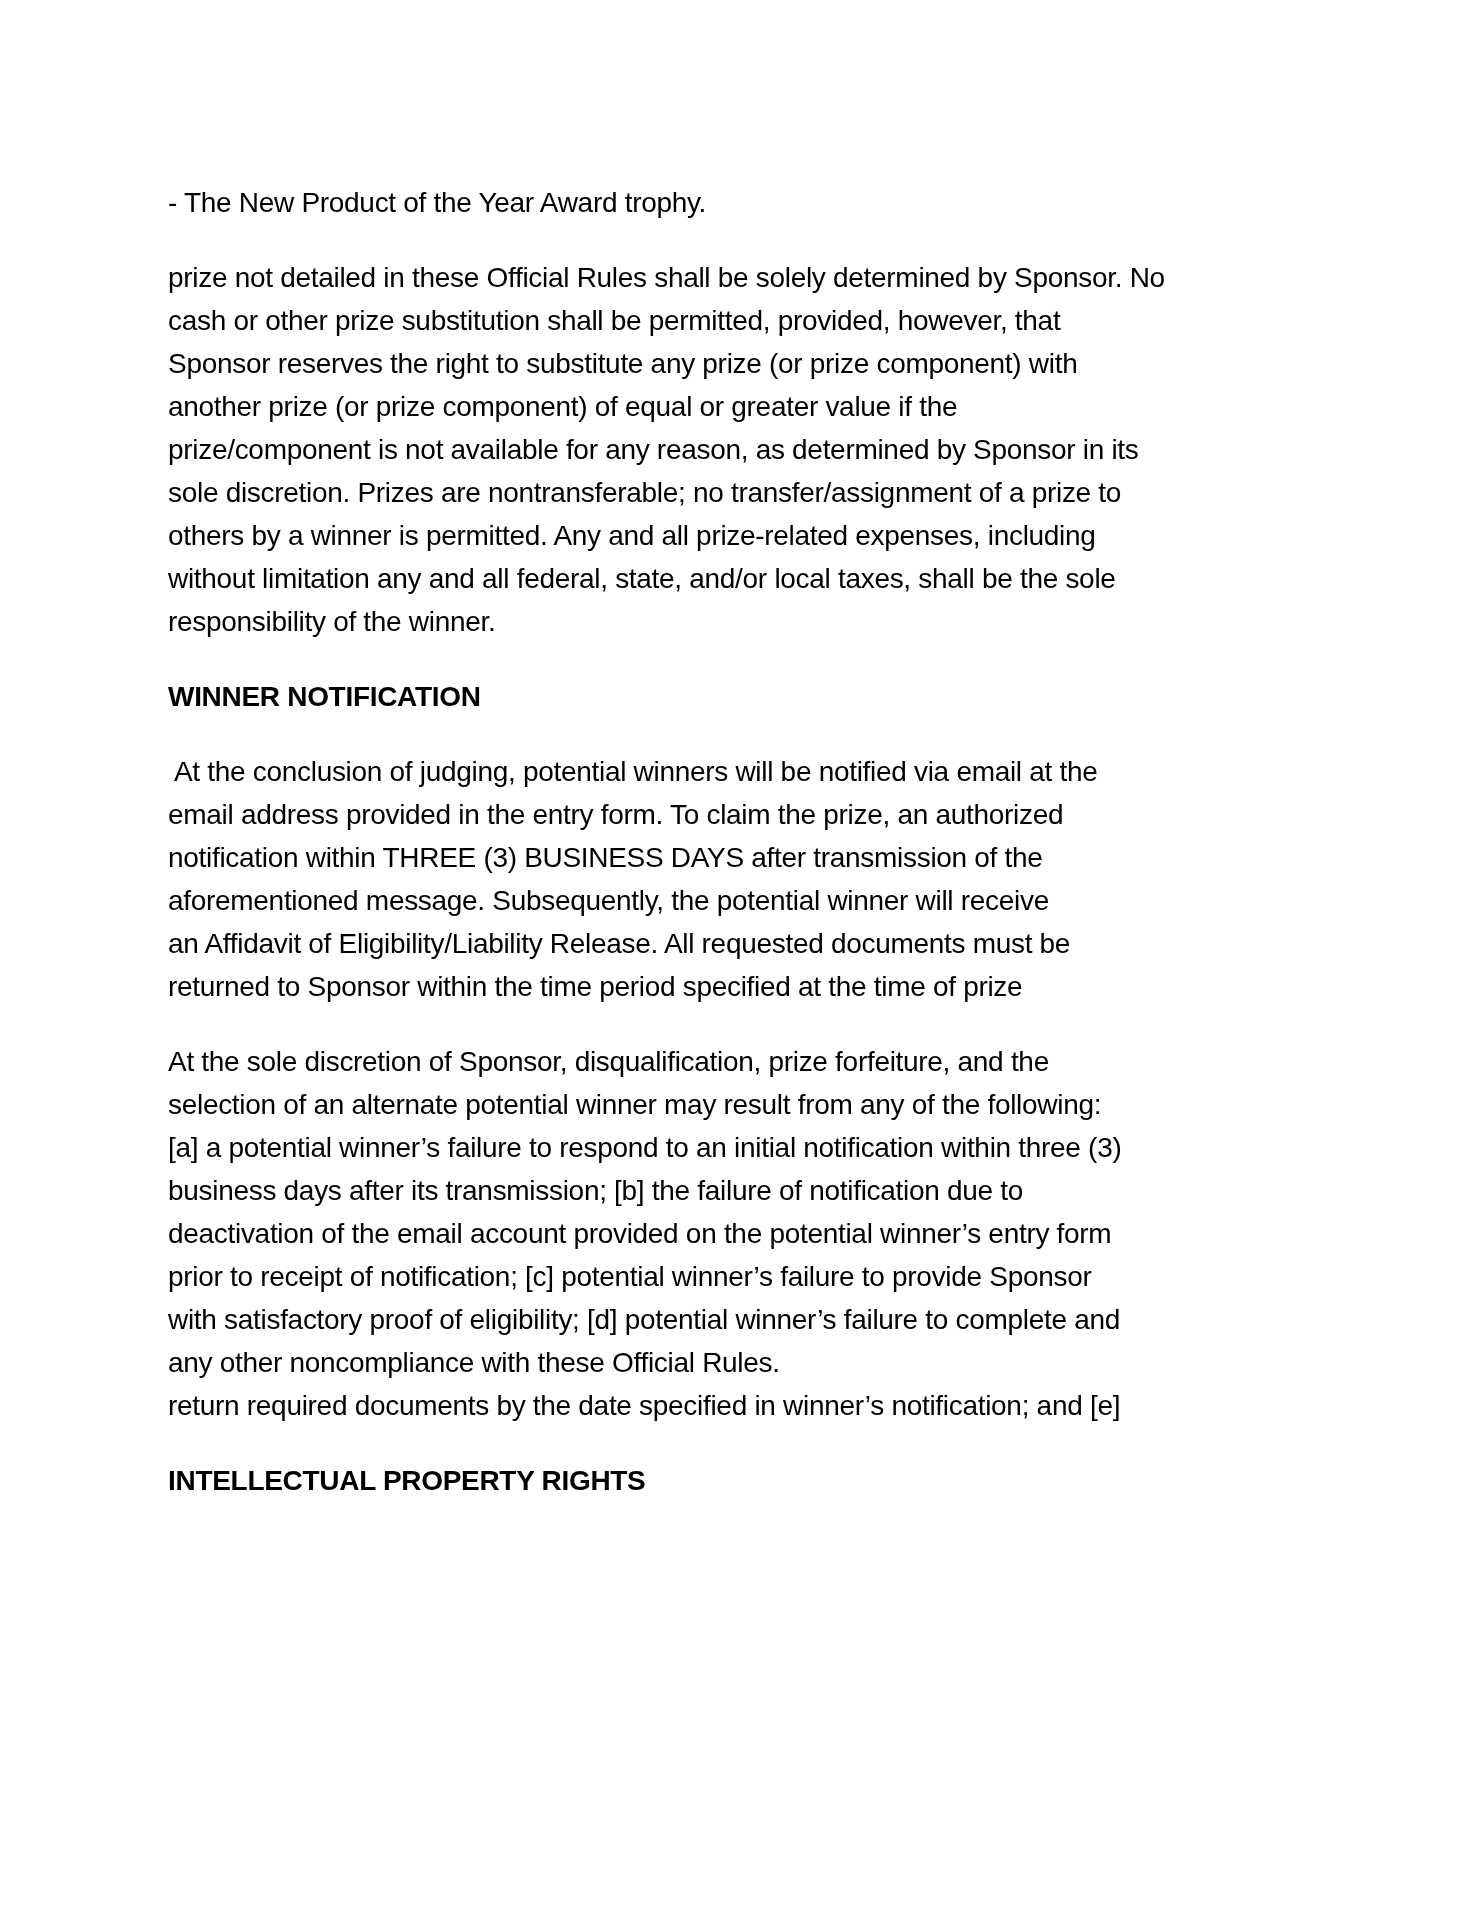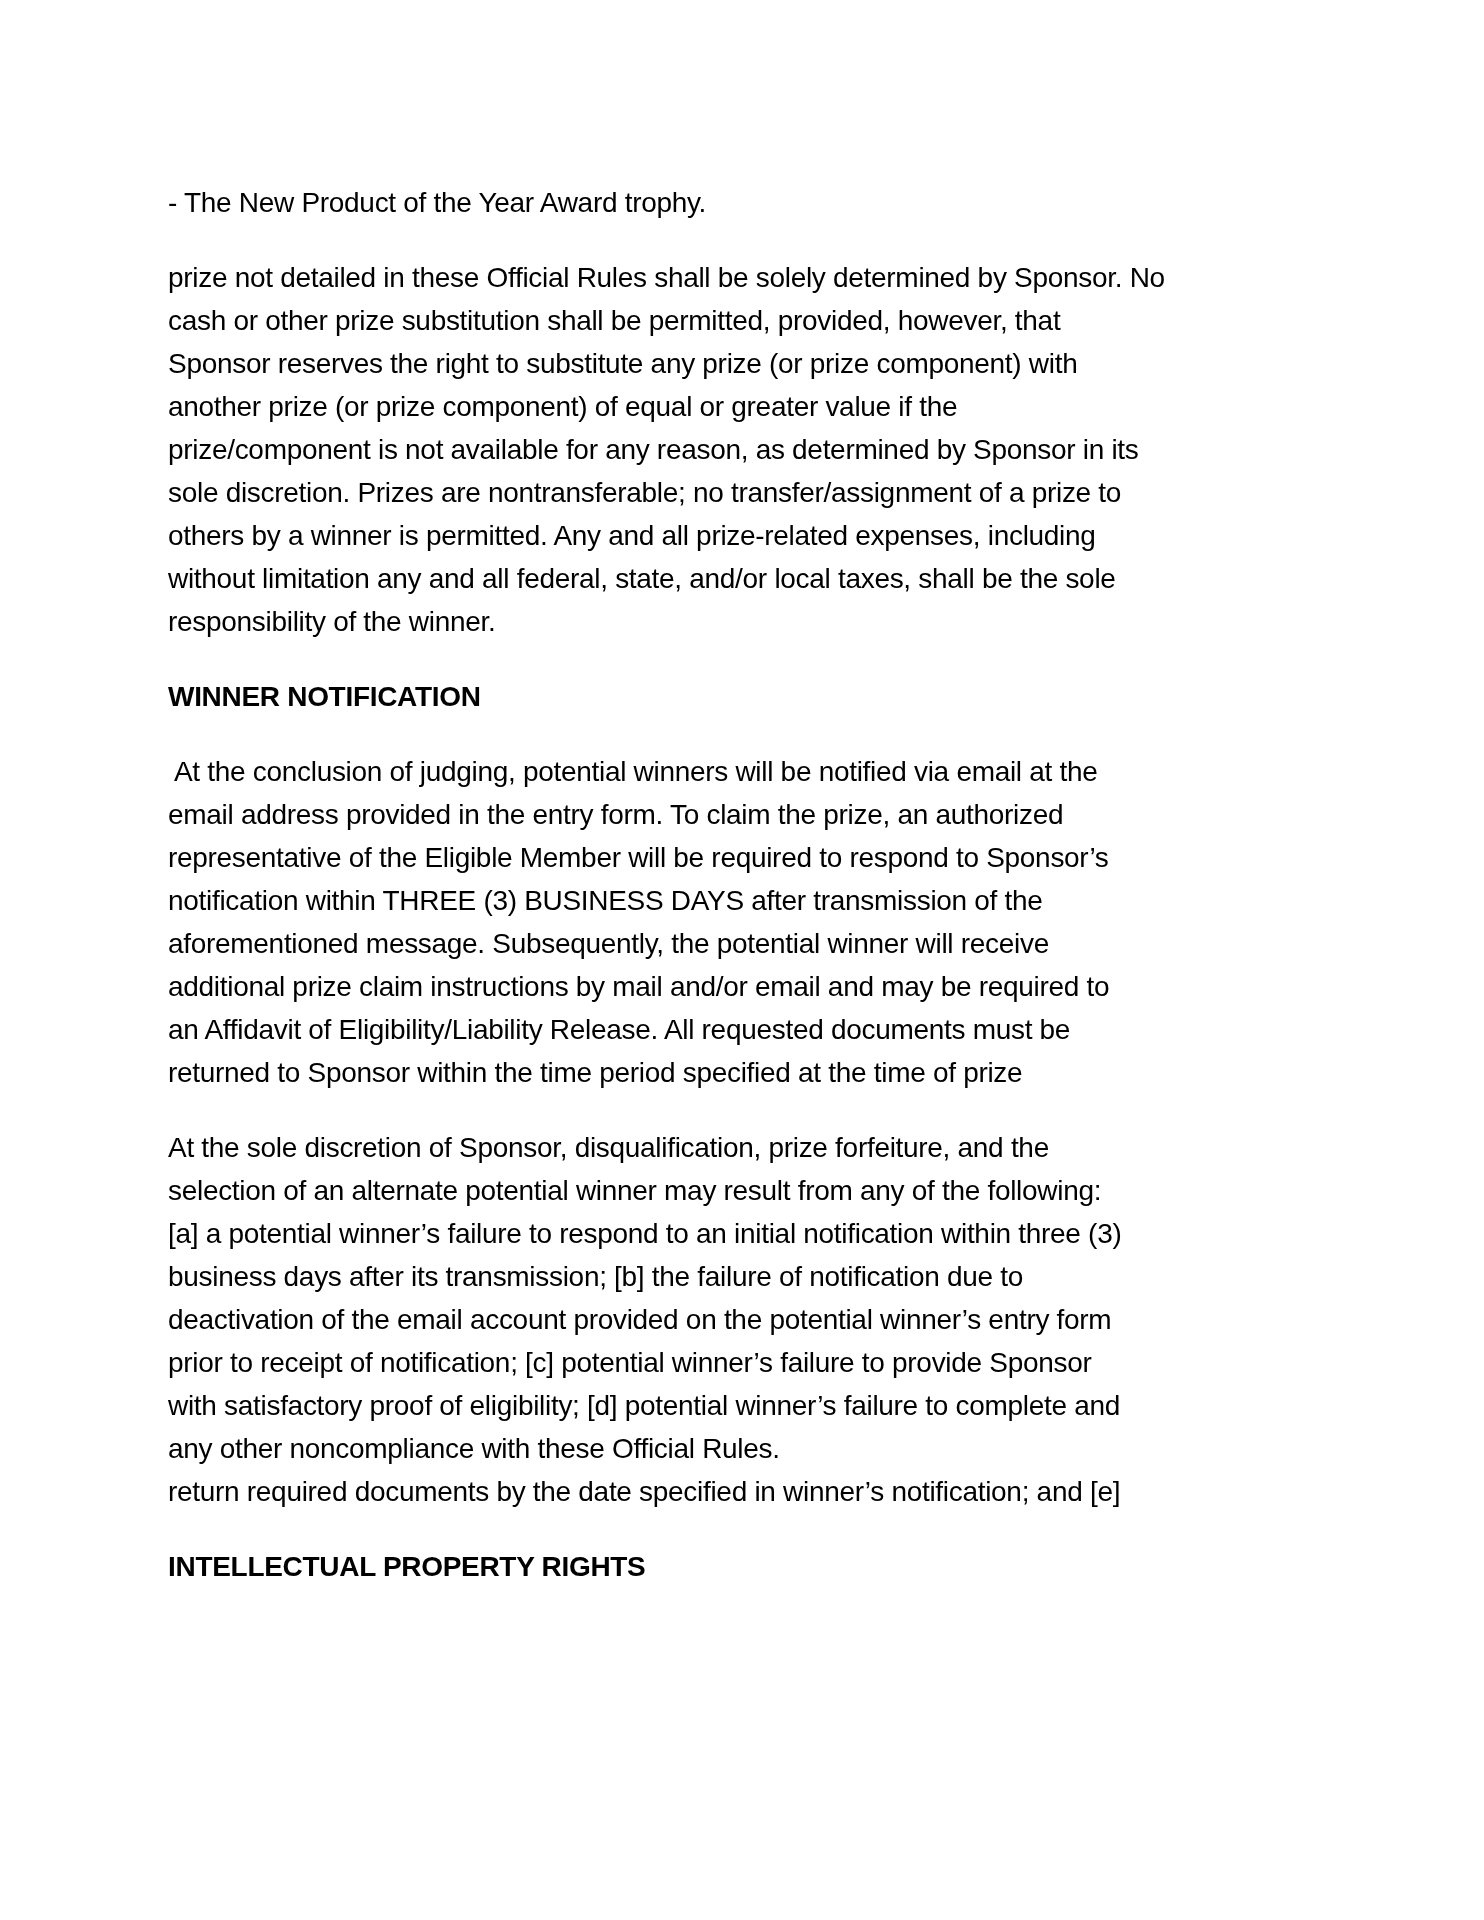--- a/index.html
+++ b/index.html
@@ -54,24 +54,22 @@
         <div class="line">others by a winner is permitted. Any and all prize-related expenses, including</div>
         <div class="line">without limitation any and all federal, state, and/or local taxes, shall be the sole</div>
         <div class="line">responsibility of the winner.</div>
       </div>
       <div class="section heading">
         <div class="line">WINNER NOTIFICATION</div>
       </div>
       <div class="section paragraph">
         <div class="line"> At the conclusion of judging, potential winners will be notified via email at the</div>
         <div class="line">email address provided in the entry form. To claim the prize, an authorized</div>
-        <div class="line">representative of the Eligible Member will be required to respond to Sponsor’s</div>
         <div class="line">notification within THREE (3) BUSINESS DAYS after transmission of the</div>
         <div class="line">aforementioned message. Subsequently, the potential winner will receive</div>
-        <div class="line">additional prize claim instructions by mail and/or email and may be required to</div>
         <div class="line">an Affidavit of Eligibility/Liability Release. All requested documents must be</div>
         <div class="line">returned to Sponsor within the time period specified at the time of prize</div>
       </div>
       <div class="section paragraph">
         <div class="line">At the sole discretion of Sponsor, disqualification, prize forfeiture, and the</div>
         <div class="line">selection of an alternate potential winner may result from any of the following:</div>
         <div class="line">[a] a potential winner’s failure to respond to an initial notification within three (3)</div>
         <div class="line">business days after its transmission; [b] the failure of notification due to</div>
         <div class="line">deactivation of the email account provided on the potential winner’s entry form</div>
         <div class="line">prior to receipt of notification; [c] potential winner’s failure to provide Sponsor</div>

